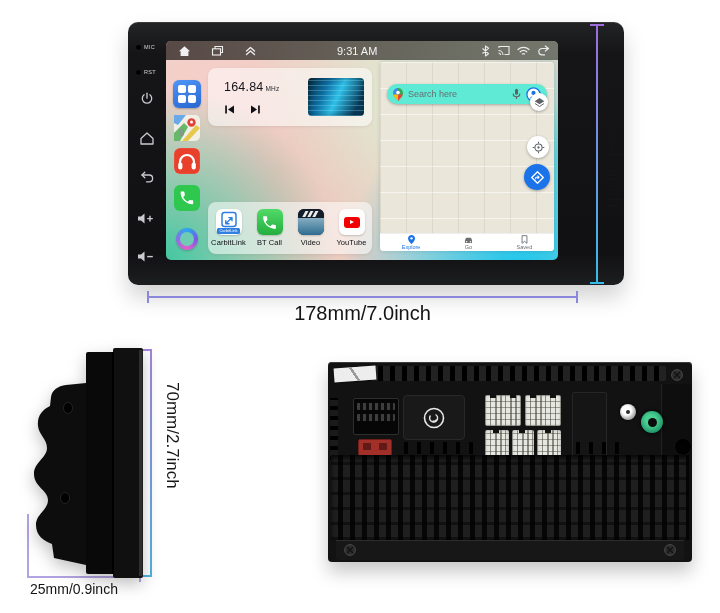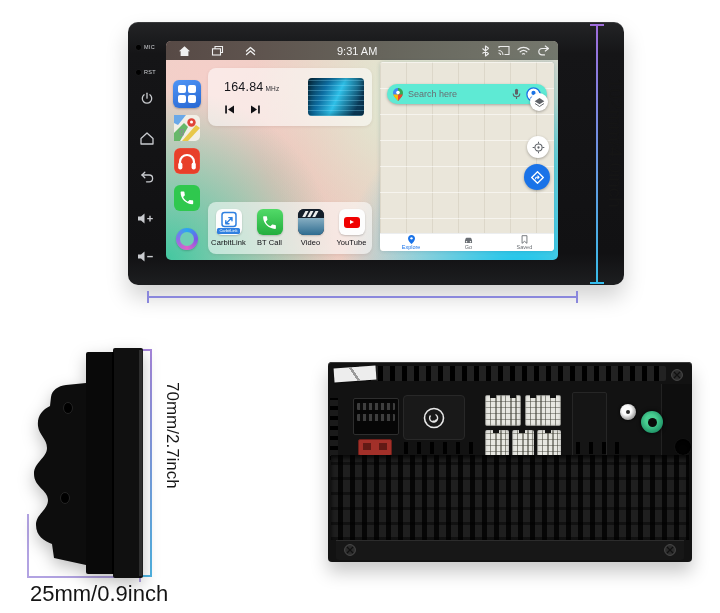--- a/index.html
+++ b/index.html
@@ -103,21 +103,21 @@
   .dim-h-text{position:absolute;left:147px;top:302px;width:431px;text-align:center;font-size:20px;}
   .dim-v-line{position:absolute;left:596px;top:25px;width:2px;height:258px;background:linear-gradient(180deg,#9f6cdc,#38bce8);}
   .dim-v-line i{position:absolute;left:-6px;width:14px;height:2px;display:block;}
   .dim-v-text{position:absolute;left:604px;top:78px;writing-mode:vertical-rl;font-size:19px;}
   .dim-sv-line{position:absolute;left:150px;top:350px;width:2px;height:226px;background:linear-gradient(180deg,#a585da,#4fb3e2);}
   .dim-sv-line i{position:absolute;left:-26px;width:28px;height:2px;display:block;}
   .dim-sv-text{position:absolute;left:162px;top:382px;writing-mode:vertical-rl;font-size:17px;}
   .dim-sh-line{position:absolute;left:27px;top:576px;width:114px;height:2px;background:#b2a3e2;}
   .dim-sh-line .capL{position:absolute;left:0;top:-62px;width:2px;height:64px;background:#b2a3e2;}
   .dim-sh-line .capR{position:absolute;right:0;top:-4px;width:2px;height:10px;background:#b2a3e2;}
-  .dim-sh-text{position:absolute;left:30px;top:581px;font-size:22px;}
+  .dim-sh-text{position:absolute;left:30px;top:581px;font-size:14px;}
 
   
   .device-back{position:absolute;left:328px;top:362px;width:364px;height:200px;background:#121212;border-radius:4px;
     box-shadow:0 10px 18px rgba(0,0,0,.22), inset 0 1px 0 #3c3c3c;}
   .vent-bar{position:absolute;left:26px;right:26px;top:4px;height:15px;border-radius:2px;
     background:repeating-linear-gradient(90deg,#000 0 5px,#222 5px 12px);}
   .back-label{position:absolute;left:6px;top:5px;width:42px;height:14px;background:#ededed;transform:rotate(-4deg);
     background-image:linear-gradient(60deg,transparent 46%,#9a9a9a 46%,#9a9a9a 52%,transparent 52%);box-shadow:0 1px 1px rgba(0,0,0,.4);}
   .gps-conn{position:absolute;left:25px;top:36px;width:44px;height:35px;background:#060606;border:1px solid #2e2e2e;border-radius:2px;}
   .pin-row{height:7px;margin:4px 3px 0;background:repeating-linear-gradient(90deg,#3e3e3e 0 3px,#0a0a0a 3px 6px);border-radius:1px;}
@@ -417,20 +417,21 @@
           </div>
         </div>
       </div>
     </div>
   </div>
 
   <div class="dim-h-line">
       <i style="left:0;"></i>
       <i style="right:0;"></i>
     </div>
+  <div class="dim-h-text dim-label">178mm/7.0inch</div>
 
   <div class="dim-v-line">
       <i style="top:-1px;background:#9f6cdc;"></i>
       <i style="bottom:-1px;background:#34bbec;"></i>
     </div>
   <div class="dim-v-text dim-label">102mm/4.0inch</div>
 
   <div class="dim-sv-line">
       <i style="top:-1px;background:#a585da;"></i>
       <i style="bottom:-1px;background:#4fb3e2;"></i>

